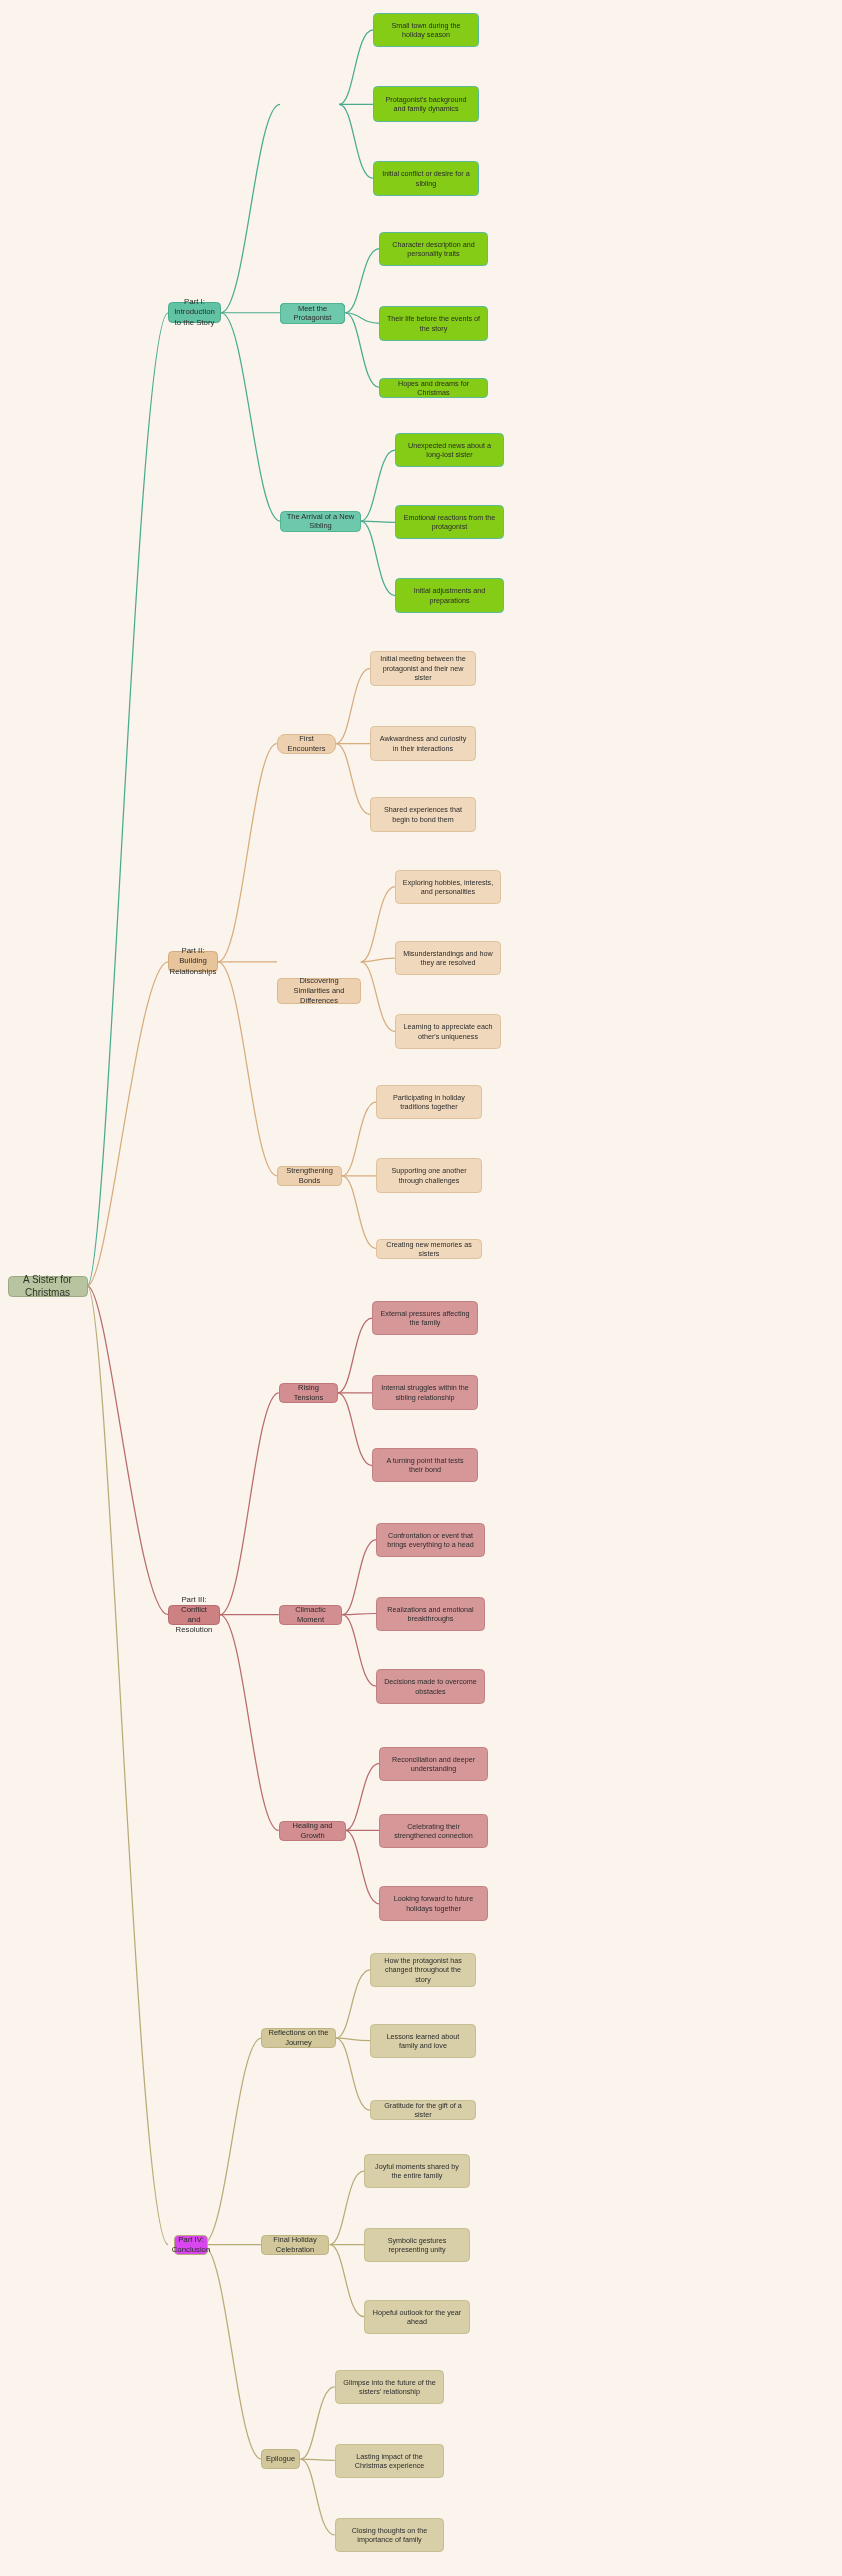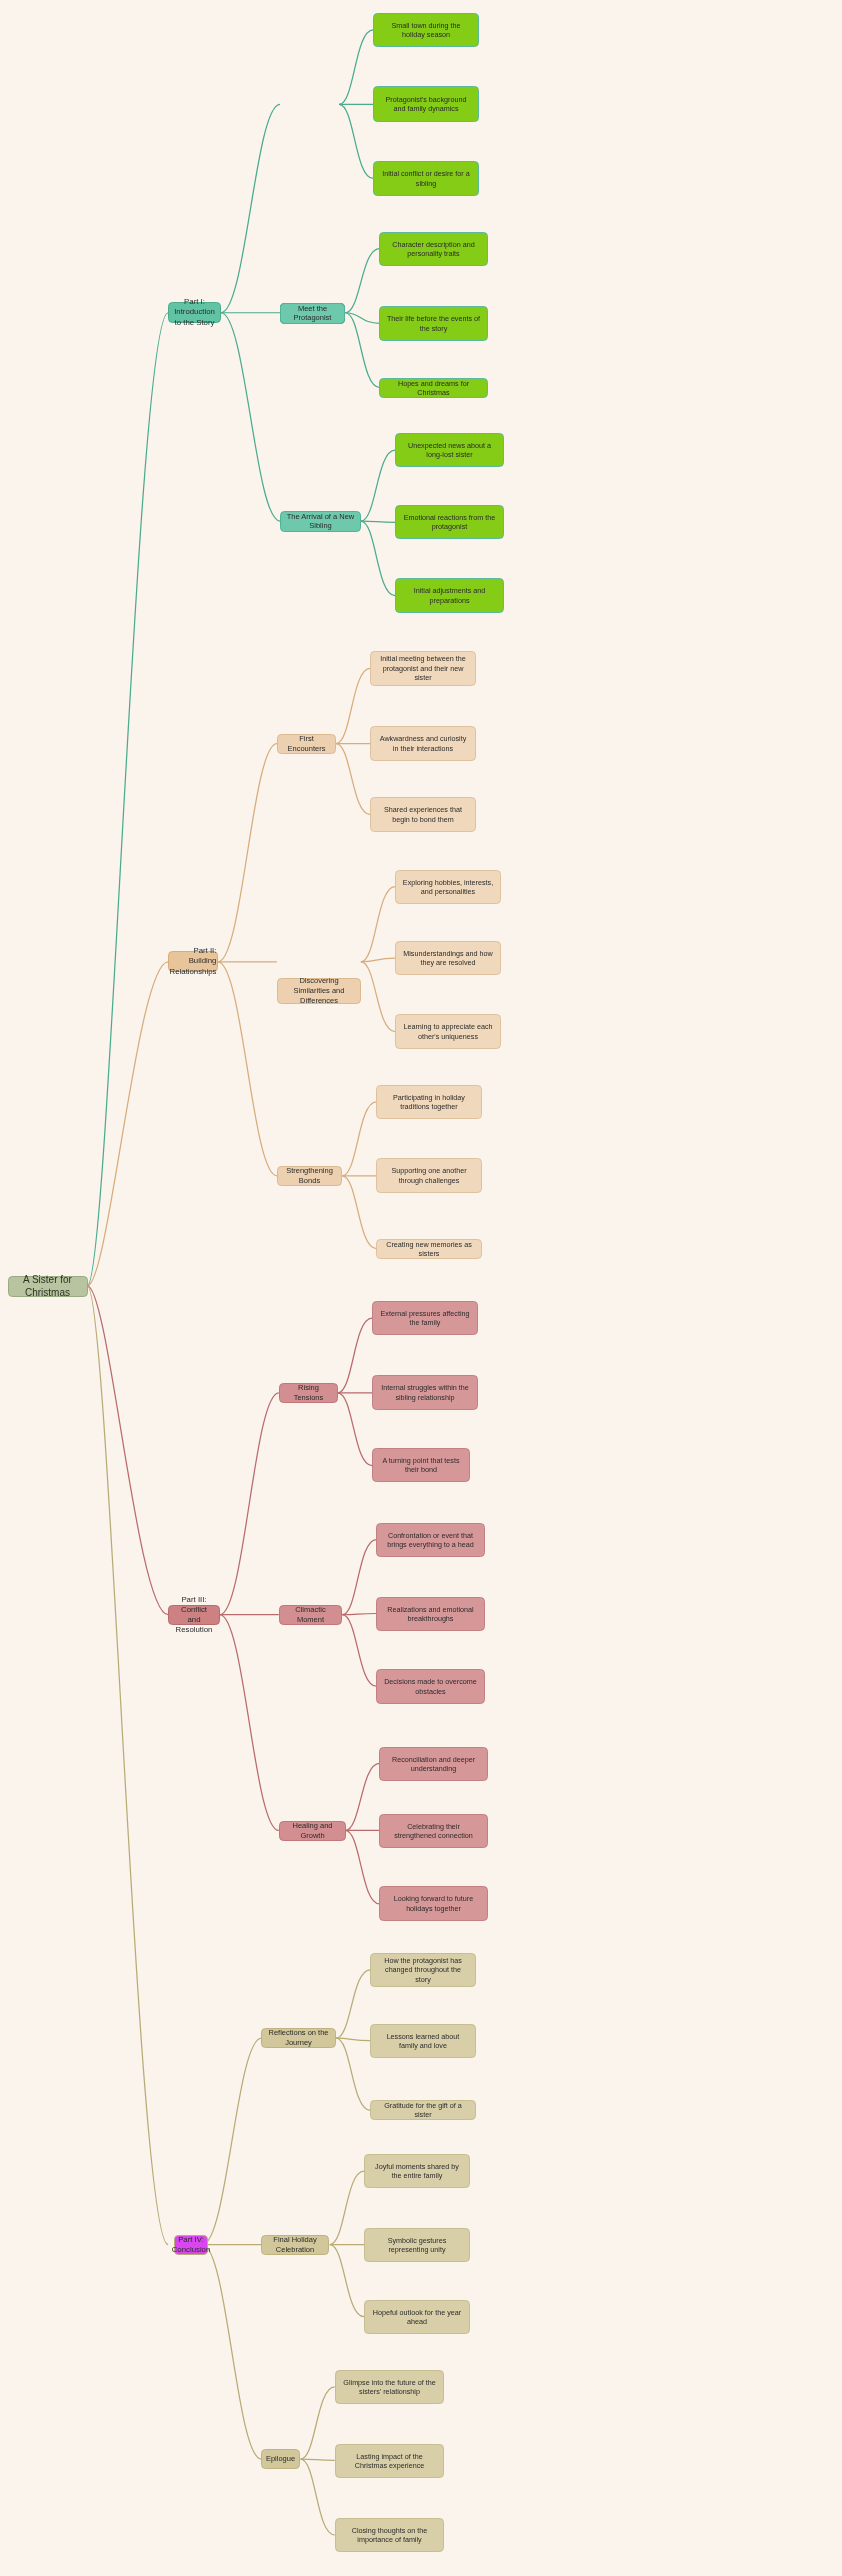--- a/index.html
+++ b/index.html
@@ -144,43 +144,43 @@
   <div class="node g2 lvl2" style="left:280px; top:303px; width:65px; height:20.5px;">Meet the Protagonist</div>
   <div class="node g3 lvl3" style="left:379px; top:232px; width:109px; height:34px;">Character description and personality traits</div>
   <div class="node g3 lvl3" style="left:379px; top:306px; width:109px; height:35px;">Their life before the events of the story</div>
   <div class="node g3 lvl3" style="left:379px; top:378px; width:109px; height:20px;">Hopes and dreams for Christmas</div>
 
   <div class="node g2 lvl2" style="left:280px; top:511px; width:81px; height:20.5px;">The Arrival of a New Sibling</div>
   <div class="node g3 lvl3" style="left:395px; top:433px; width:109px; height:34px;">Unexpected news about a long-lost sister</div>
   <div class="node g3 lvl3" style="left:395px; top:505px; width:109px; height:34px;">Emotional reactions from the protagonist</div>
   <div class="node g3 lvl3" style="left:395px; top:578px; width:109px; height:35px;">Initial adjustments and preparations</div>
 
-  <div class="node o1 lvl1" style="left:168px; top:951px; width:50px; height:21px;text-align:right;">Part II: Building Relationships</div>
-
-  <div class="node o2 lvl2" style="left:277px; top:734px; width:59px; height:20px;">First Encounters</div>
+  <div class="node o1 lvl1" style="left:168px; top:951px; width:50px; height:21px;">Part II: Building Relationships</div>
+
+  <div class="node o2 lvl2" style="left:277px; top:734px; width:59px; height:20px;border-radius:8px;">First Encounters</div>
   <div class="node o3 lvl3" style="left:370px; top:651px; width:106px; height:35px;">Initial meeting between the protagonist and their new sister</div>
   <div class="node o3 lvl3" style="left:370px; top:726px; width:106px; height:35px;">Awkwardness and curiosity in their interactions</div>
   <div class="node o3 lvl3" style="left:370px; top:797px; width:106px; height:35px;">Shared experiences that begin to bond them</div>
 
   <div class="node o2 lvl2" style="left:277px; top:978px; width:84px; height:26px;">Discovering Similarities and Differences</div>
   <div class="node o3 lvl3" style="left:395px; top:870px; width:106px; height:34px;">Exploring hobbies, interests, and personalities</div>
   <div class="node o3 lvl3" style="left:395px; top:941px; width:106px; height:34px;">Misunderstandings and how they are resolved</div>
   <div class="node o3 lvl3" style="left:395px; top:1014px; width:106px; height:35px;">Learning to appreciate each other's uniqueness</div>
 
   <div class="node o2 lvl2" style="left:277px; top:1166px; width:65px; height:20px;">Strengthening Bonds</div>
   <div class="node o3 lvl3" style="left:376px; top:1085px; width:106px; height:34px;">Participating in holiday traditions together</div>
   <div class="node o3 lvl3" style="left:376px; top:1158px; width:106px; height:35px;">Supporting one another through challenges</div>
   <div class="node o3 lvl3" style="left:376px; top:1239px; width:106px; height:20px;">Creating new memories as sisters</div>
 
   <div class="node r1 lvl1" style="left:168px; top:1605px; width:52px; height:20px;">Part III: Conflict and Resolution</div>
 
   <div class="node r2 lvl2" style="left:279px; top:1383px; width:59px; height:20px;">Rising Tensions</div>
   <div class="node r3 lvl3" style="left:372px; top:1301px; width:106px; height:34px;">External pressures affecting the family</div>
   <div class="node r3 lvl3" style="left:372px; top:1375px; width:106px; height:35px;">Internal struggles within the sibling relationship</div>
-  <div class="node r3 lvl3" style="left:372px; top:1448px; width:98px; height:34px;">A turning point that tests their bond</div>
+  <div class="node r3 lvl3" style="left:372px; top:1448px; width:106px; height:34px;">A turning point that tests their bond</div>
 
   <div class="node r2 lvl2" style="left:279px; top:1605px; width:63px; height:20px;">Climactic Moment</div>
   <div class="node r3 lvl3" style="left:376px; top:1523px; width:109px; height:34px;">Confrontation or event that brings everything to a head</div>
   <div class="node r3 lvl3" style="left:376px; top:1597px; width:109px; height:34px;">Realizations and emotional breakthroughs</div>
   <div class="node r3 lvl3" style="left:376px; top:1669px; width:109px; height:35px;">Decisions made to overcome obstacles</div>
 
   <div class="node r2 lvl2" style="left:279px; top:1821px; width:67px; height:20px;">Healing and Growth</div>
   <div class="node r3 lvl3" style="left:379px; top:1747px; width:109px; height:34px;">Reconciliation and deeper understanding</div>
   <div class="node r3 lvl3" style="left:379px; top:1814px; width:109px; height:34px;">Celebrating their strengthened connection</div>
   <div class="node r3 lvl3" style="left:379px; top:1886px; width:109px; height:35px;">Looking forward to future holidays together</div>

